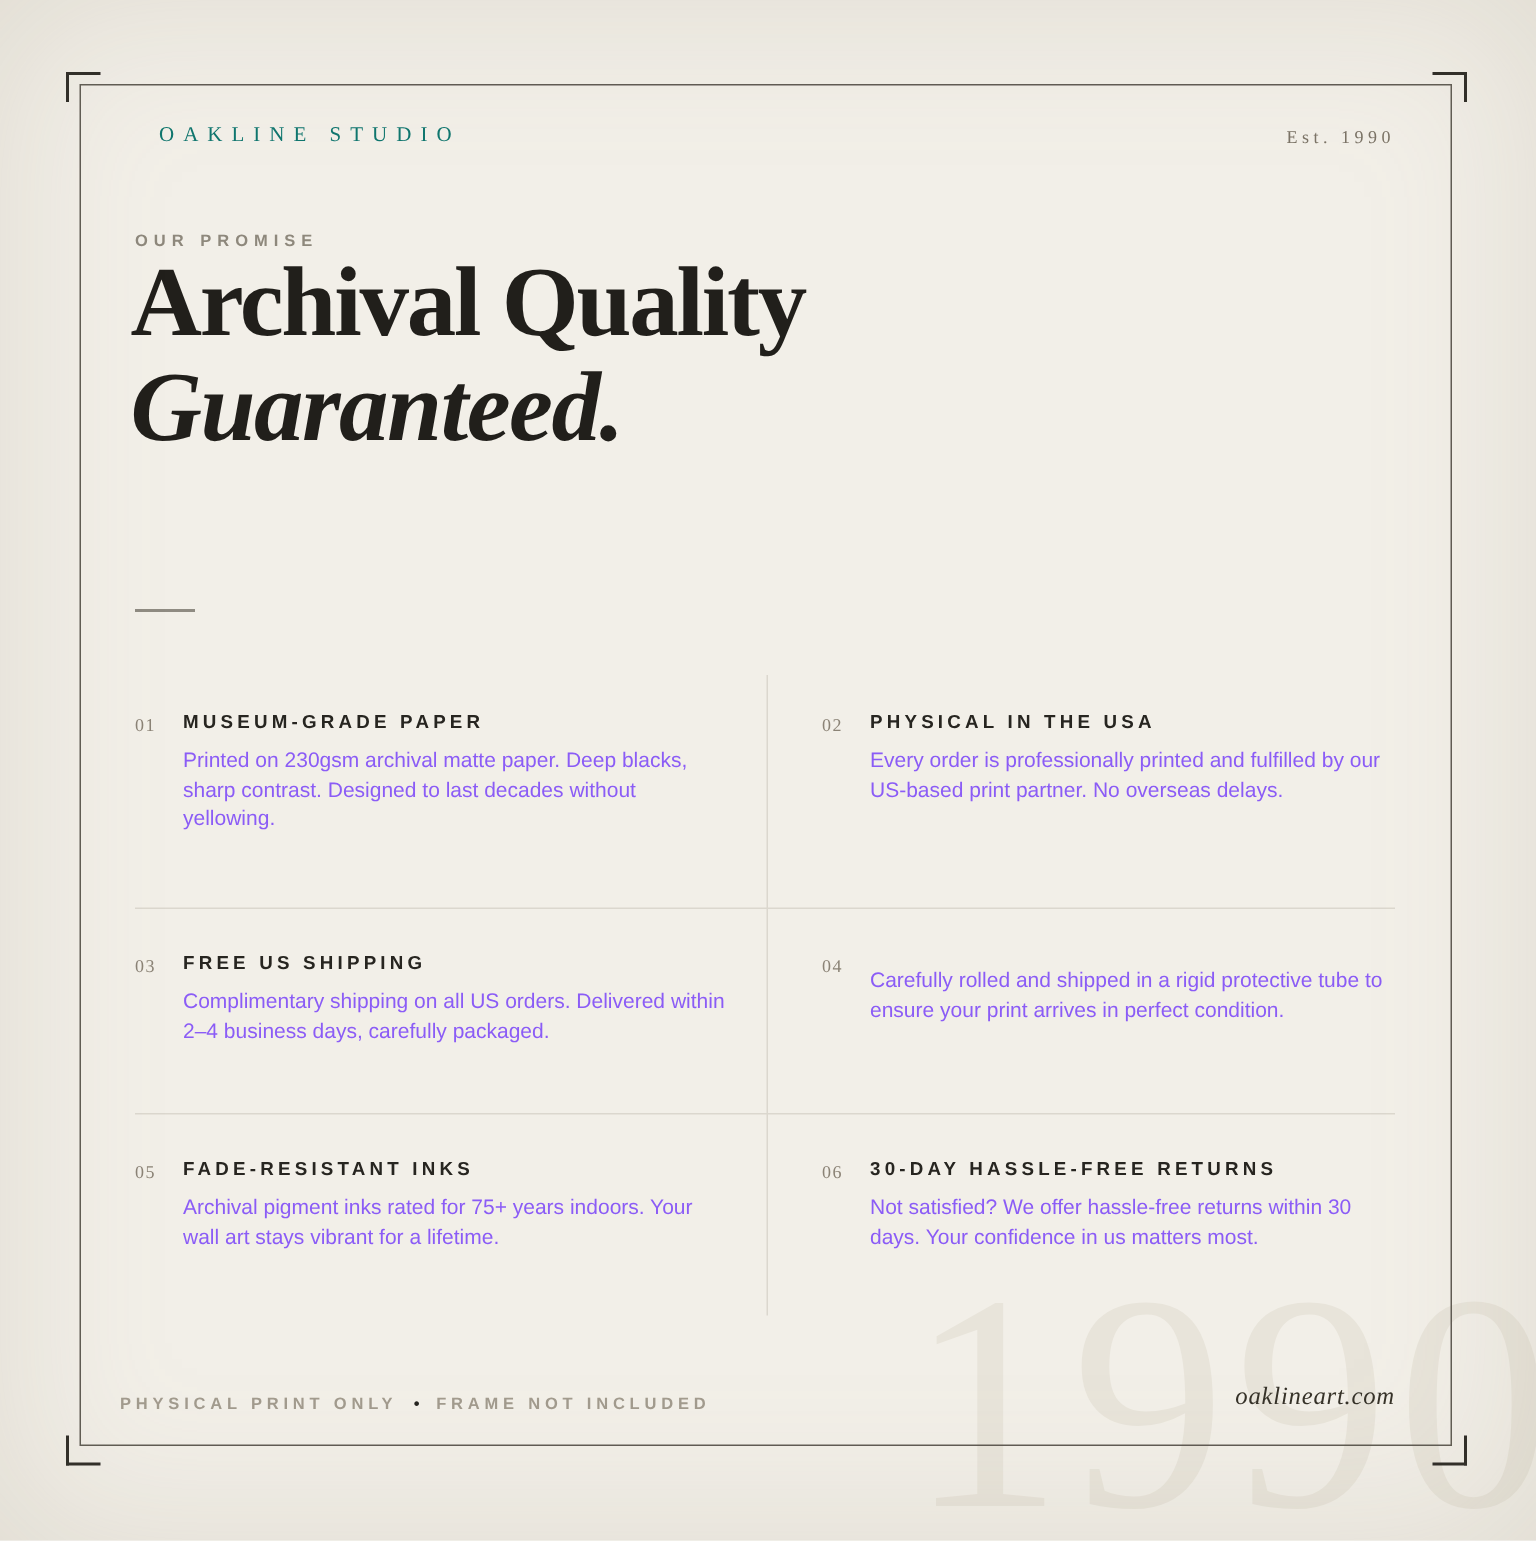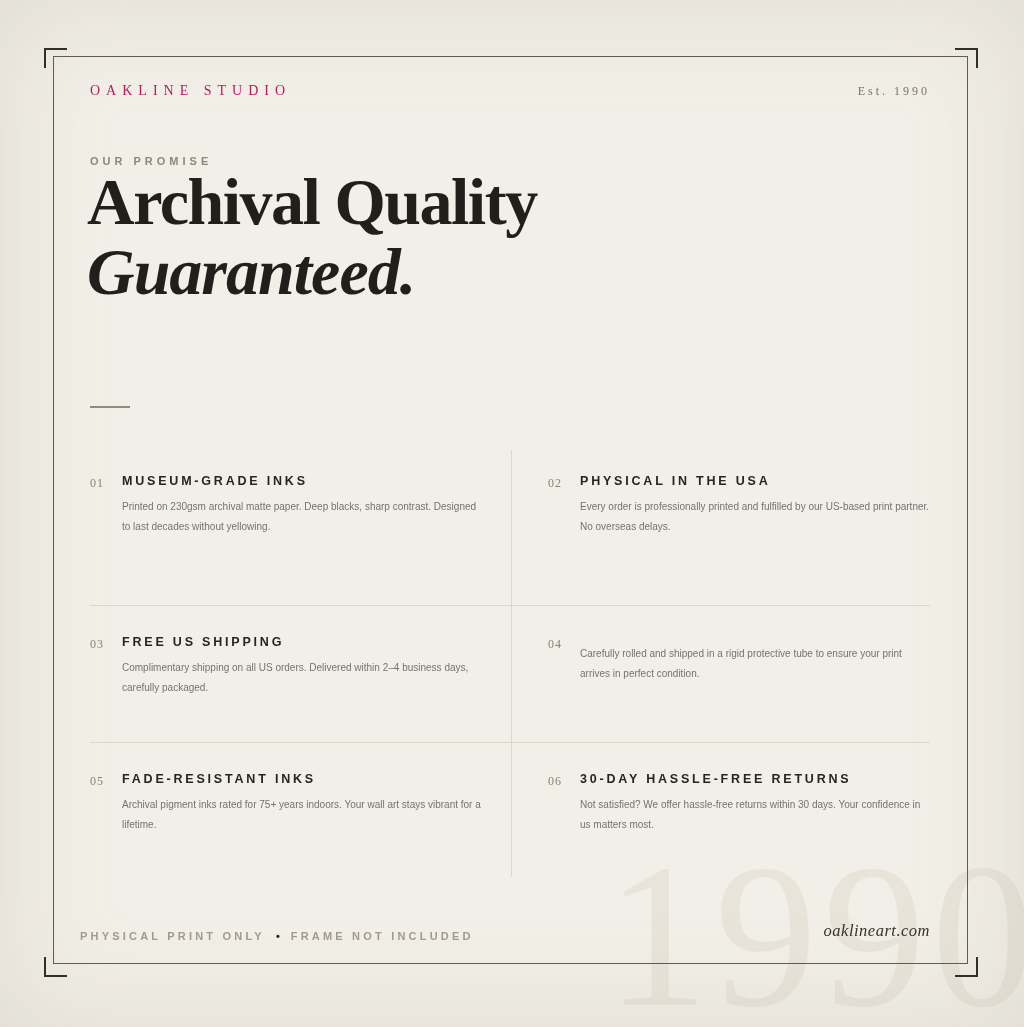--- a/index.html
+++ b/index.html
@@ -31,23 +31,23 @@
   .bracket { position:absolute; width:23px; height:20px; z-index:2; }
   .bracket.tl { left:44px;  top:48px;  border-top:2px solid #2b2924;    border-left:2px solid #2b2924; }
   .bracket.tr { left:955px; top:48px;  border-top:2px solid #2b2924;    border-right:2px solid #2b2924; }
   .bracket.bl { left:44px;  top:957px; border-bottom:2px solid #2b2924; border-left:2px solid #2b2924; }
   .bracket.br { left:955px; top:957px; border-bottom:2px solid #2b2924; border-right:2px solid #2b2924; }
 
   .content { position:absolute; inset:0; z-index:3; }
 
   
   .brand {
-    position:absolute; left:90px; top:83px;
-    font-family:"Liberation Serif", serif;
-    font-size:14px; letter-spacing:6px; color:#be185d;
+    position:absolute; left:106px; top:83px;
+    font-family:"Liberation Serif", serif;
+    font-size:14px; letter-spacing:6px; color:#0f766e;
   }
   .est {
     position:absolute; left:630px; top:84px; width:300px; text-align:right;
     font-family:"Liberation Serif", serif;
     font-size:12px; letter-spacing:3px; color:#7b7366;
   }
 
   
   .eyebrow {
     position:absolute; left:90px; top:155px;
@@ -84,21 +84,21 @@
   .num {
     font-family:"Liberation Serif", serif;
     font-size:12px; letter-spacing:1px; color:#8b8376;
     width:21px; margin-right:11px; padding-top:2px; flex:none;
   }
   .feat-title {
     font-size:12.5px; font-weight:bold; letter-spacing:2.8px; color:#272520;
   }
   .feat-desc {
     margin-top:9px; max-width:362px;
-    font-size:10px; line-height:19.5px; color:#737373;
+    font-size:14px; line-height:19.5px; color:#8b5cf6;
   }
 
   
   .footer-note {
     position:absolute; left:80px; top:930px;
     font-size:11px; font-weight:bold; letter-spacing:3.2px; color:#a29b8e;
     white-space:nowrap;
   }
   .footer-note .bullet { color:#262420; margin:0 11px; letter-spacing:0; }
   .website {
@@ -135,21 +135,21 @@
     <div class="features">
       <div class="hline h1"></div>
       <div class="hline h2"></div>
       <div class="vline"></div>
 
       <div class="grid">
 
         <div class="cell">
           <div class="num">01</div>
           <div class="feat-body">
-            <div class="feat-title">MUSEUM-GRADE INKS</div>
+            <div class="feat-title">MUSEUM-GRADE PAPER</div>
             <div class="feat-desc">Printed on 230gsm archival matte paper. Deep blacks, sharp contrast. Designed to last decades without yellowing.</div>
           </div>
         </div>
 
         <div class="cell">
           <div class="num">02</div>
           <div class="feat-body">
             <div class="feat-title">PHYSICAL IN THE USA</div>
             <div class="feat-desc">Every order is professionally printed and fulfilled by our US-based print partner. No overseas delays.</div>
           </div>

